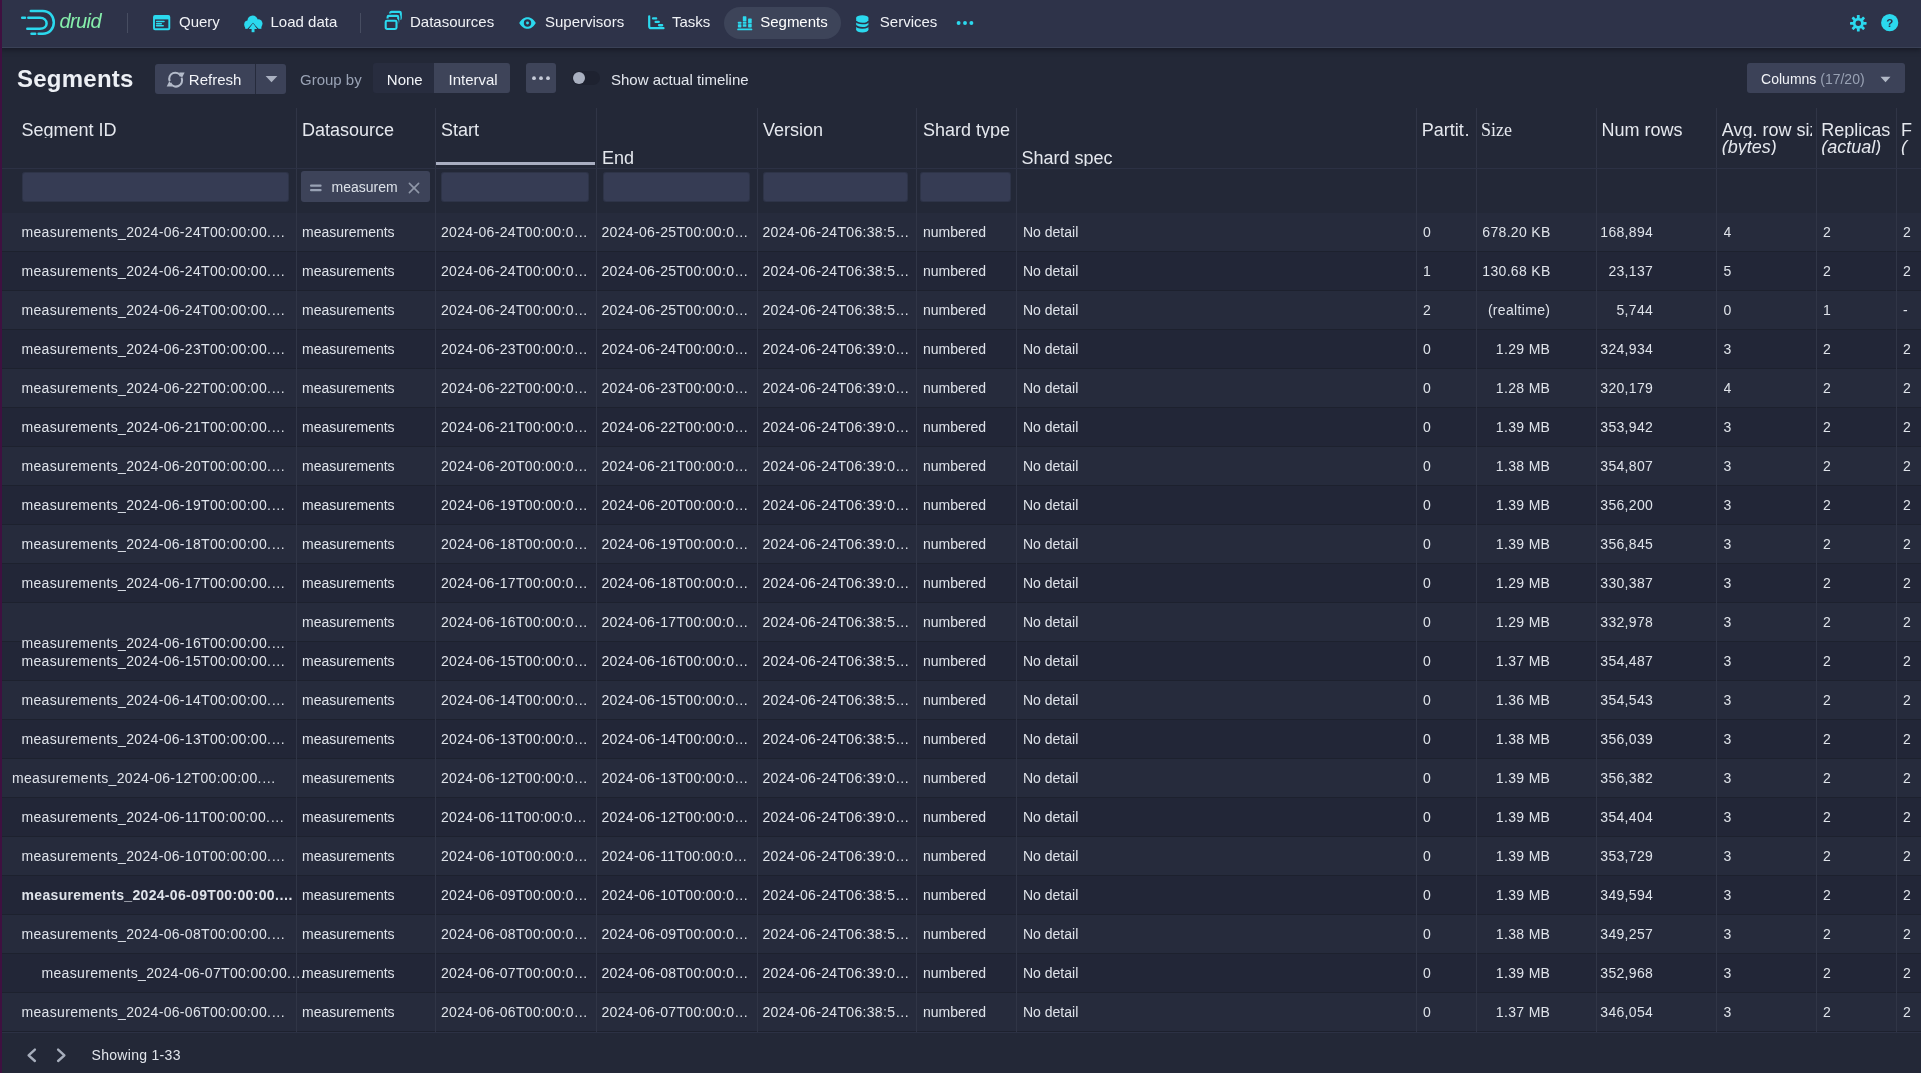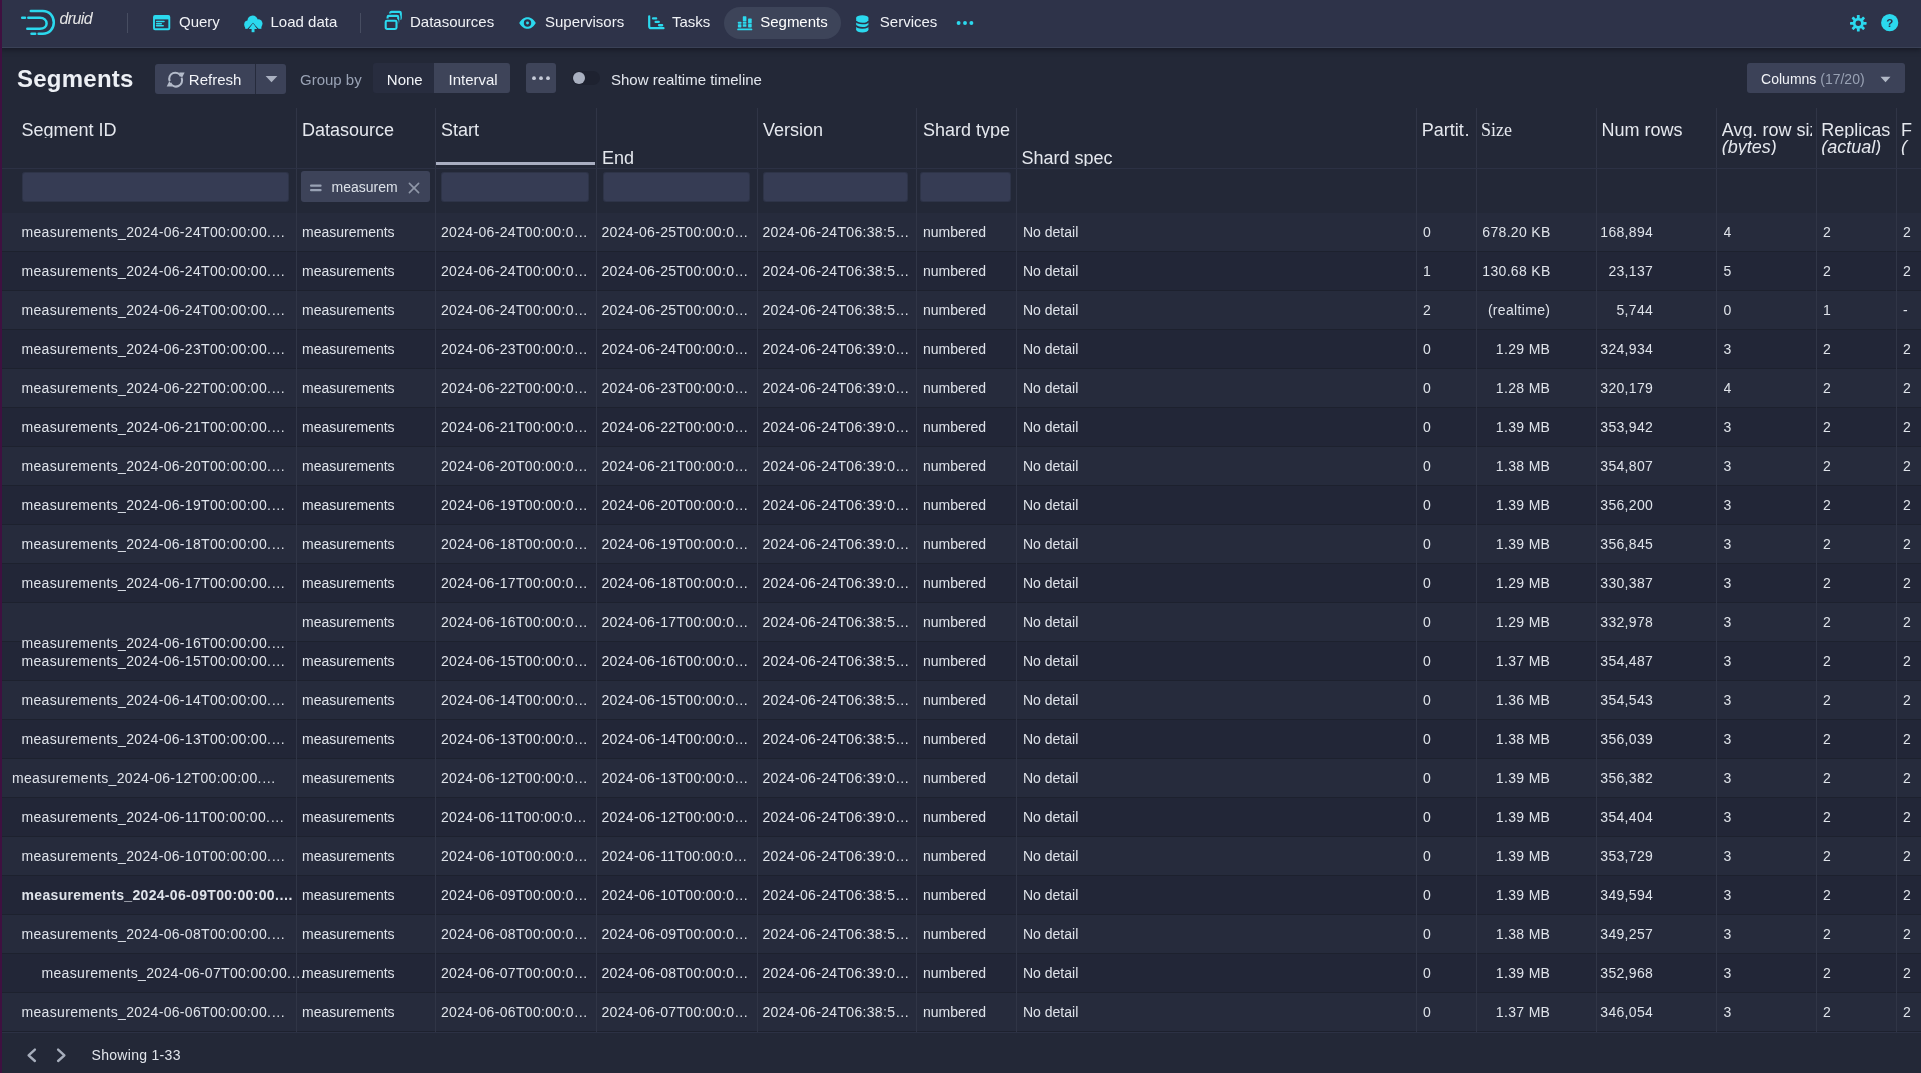--- a/index.html
+++ b/index.html
@@ -14,21 +14,21 @@
 </style></head><body>
 <div class="abs" style="left:0;top:0;width:1921px;height:48px;background:#2e3349;border-bottom:1px solid #3a4156;box-shadow:0 2px 5px rgba(12,15,24,0.55);"></div>
 <svg style="left:20px;top:8px" width="36" height="30" viewBox="0 0 36 30">
 <g fill="none" stroke="#2bd9ee" stroke-width="2.5" stroke-linecap="round">
 <path d="M10.8 3.1 H22.8 C29.6 3.1 33.8 8.3 33.8 14.4 C33.8 20.5 29.6 25.8 22.8 25.8 H18.6"></path>
 <path d="M8.3 9.7 H19.9 C23.9 9.7 26.6 12.3 26.6 15.5 C26.6 18.7 23.9 20.7 19.9 20.7 H7.3"></path>
 <path d="M2.2 9.7 H5"></path>
 <path d="M11.5 25.8 H15.2"></path>
 </g>
   </svg>
-<div class="txt" style="left:59.5px;top:9.8px;font-size:16px;font-style:italic;color:#e5e5e5;letter-spacing:-0.6px;">druid</div>
+<div class="txt" style="left:59.5px;top:9.8px;font-size:20px;font-style:italic;color:#86efac;letter-spacing:-0.6px;">druid</div>
 <div class="abs" style="left:127px;top:13px;width:1px;height:20px;background:#474d61;"></div>
 <div class="abs" style="left:360px;top:13px;width:1px;height:20px;background:#474d61;"></div>
 <svg style="left:152.5px;top:15px" width="18" height="16" viewBox="0 0 18 16">
 <rect x="1" y="1" width="15.3" height="13.3" rx="1" fill="none" stroke="#2bd9ee" stroke-width="1.9"></rect>
 <rect x="1" y="1" width="15.3" height="3.4" fill="#2bd9ee"></rect>
 <g stroke="#2bd9ee" stroke-width="1.5" stroke-linecap="round">
 <line x1="3.6" y1="6.6" x2="11" y2="6.6"></line>
 <line x1="3.6" y1="8.7" x2="8.3" y2="8.7"></line>
 <line x1="3.5" y1="10.8" x2="10.2" y2="10.8"></line>
 </g>
@@ -143,21 +143,21 @@
 <div class="abs" style="left:526.4px;top:63px;width:29.6px;height:30px;background:#3e4459;border-radius:3px;"></div>
 <svg style="left:531px;top:76px" width="20" height="5" viewBox="0 0 20 5">
     <g fill="#c6cbd8">
       <circle cx="3" cy="2.2" r="1.9"></circle>
       <circle cx="10" cy="2.2" r="1.9"></circle>
       <circle cx="17" cy="2.2" r="1.9"></circle>
     </g>
   </svg>
 <div class="abs" style="left:572px;top:70.6px;width:28px;height:14.6px;border-radius:7.3px;background:#1e2230;"></div>
 <div class="abs" style="left:572.9px;top:71.6px;width:12.6px;height:12.6px;border-radius:50%;background:#a9b0c0;"></div>
-<div class="txt" style="left:611px;top:70.5px;font-size:15px;color:#e3e7ee;">Show realtime timeline</div>
+<div class="txt" style="left:611px;top:70.5px;font-size:15px;color:#e3e7ee;">Show actual timeline</div>
 <div class="abs" style="left:1746.9px;top:63px;width:158.6px;height:29.5px;background:#3c4258;border-radius:3px;"></div>
 <div class="txt" style="left:1761.1px;top:70.5px;font-size:14px;color:#f2f4f8;">Columns <span style="color:#99a2b4">(17/20)</span></div>
 <svg style="left:1880.4px;top:75.5px" width="11" height="7" viewBox="0 0 11 7">
     <polygon points="0.5,0.8 10.5,0.8 5.5,6.2" fill="#b2b9c7"></polygon>
   </svg>
 <div class="abs" style="left:295.5px;top:108px;width:1px;height:923.5px;background:#303546;"></div>
 <div class="abs" style="left:435px;top:108px;width:1px;height:923.5px;background:#303546;"></div>
 <div class="abs" style="left:595.5px;top:108px;width:1px;height:923.5px;background:#303546;"></div>
 <div class="abs" style="left:756.5px;top:108px;width:1px;height:923.5px;background:#303546;"></div>
 <div class="abs" style="left:916px;top:108px;width:1px;height:923.5px;background:#303546;"></div>

